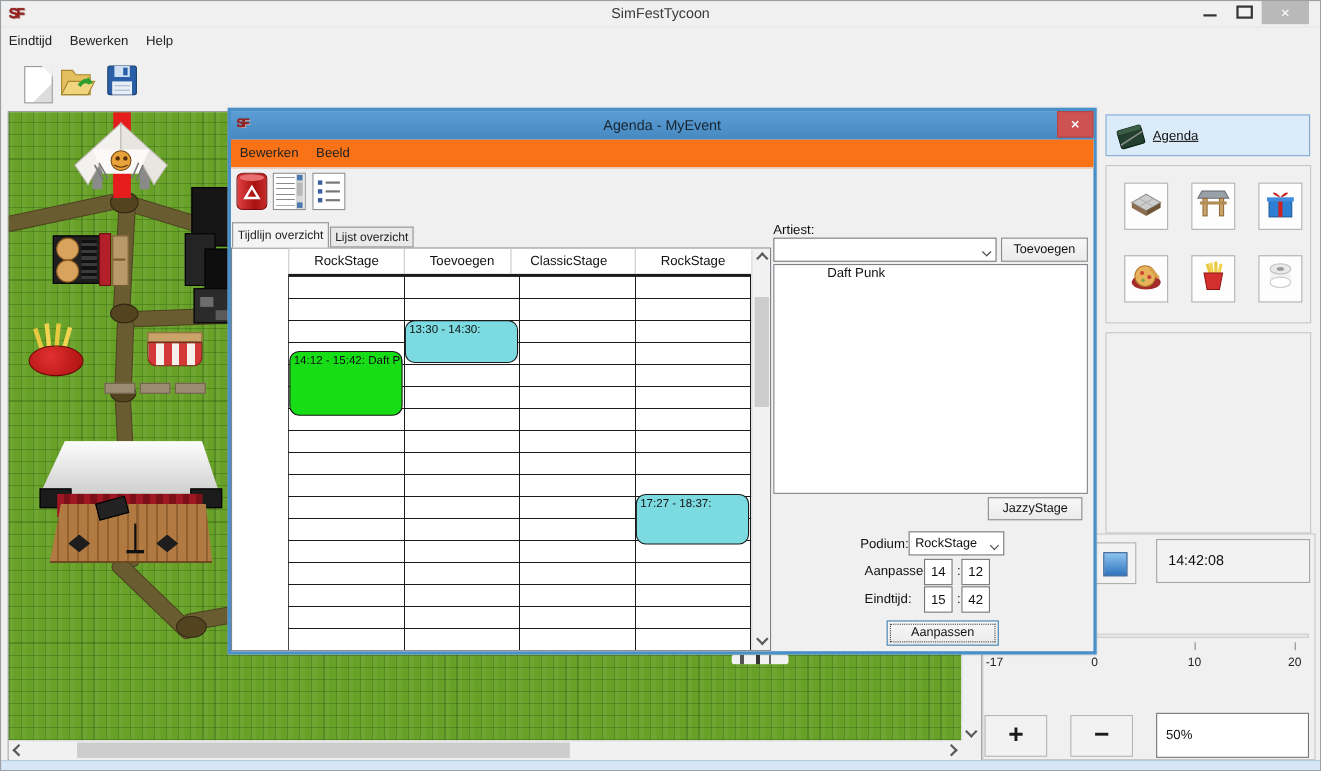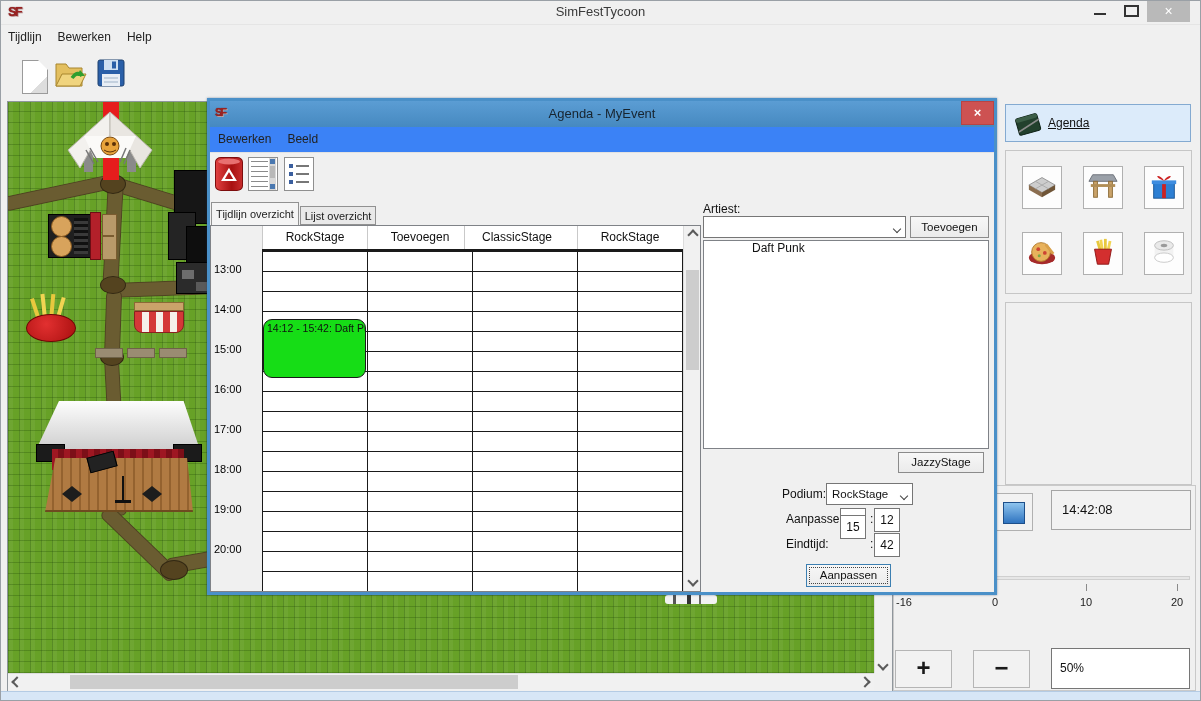--- a/index.html
+++ b/index.html
@@ -45,21 +45,21 @@
   .chev.left{transform:rotate(135deg);} .chev.right{transform:rotate(-45deg);}
   .chev.small{width:5px;height:5px;border-width:1.5px;border-color:#444;}
 
   
   .dialog{left:207px;top:98px;width:790px;height:497px;box-sizing:border-box;
     border:3px solid #4a90c8;background:#f0f0f0;z-index:50;box-shadow:0 0 2px rgba(30,60,100,.5);}
   .dlg-titlebar{left:0;top:0;width:784px;height:26px;background:linear-gradient(180deg,#5b9dd4,#4689c0);}
   .dlg-title{left:0;top:0;width:784px;height:26px;line-height:26px;text-align:center;font-size:13px;color:#17242f;}
   .dlg-close{left:751px;top:0;width:33px;height:24px;background:#cd5252;border:1px solid #b84444;box-sizing:border-box;
     color:#fff;text-align:center;line-height:22px;font-size:13px;font-weight:bold;}
-  .dlg-menubar{left:0;top:26px;width:784px;height:25px;background:#3b82f6;border-bottom:1px solid #e2e2e2;}
+  .dlg-menubar{left:0;top:26px;width:784px;height:25px;background:#f97316;border-bottom:1px solid #e2e2e2;}
   .dlg-toolbar-btn{top:56px;width:30px;height:34px;}
   .trash{background:linear-gradient(90deg,#e04040,#a81111 60%,#c62b2b);border-radius:6px/5px;border:1px solid #7d0d0d;}
   .mini-doc{background:#fff;border:1px solid #8f8f8f;}
 
   .tab{box-sizing:border-box;border:1px solid #919191;font-size:11px;text-align:center;color:#222;}
   .tab.active{background:#f4f4f4;border-bottom:none;z-index:3;}
   .tab.inactive{background:#e9e9e9;}
 
   .pane{left:0;top:124px;width:491px;height:367px;box-sizing:border-box;border:1px solid #7f8287;background:#fff;overflow:hidden;}
   .gutter{left:0;top:0;width:51px;height:365px;background:#f0f0f0;}
@@ -104,21 +104,21 @@
   <div class="abs app-title">SimFestTycoon</div>
   <div class="abs win-btn" style="left:1086px;width:28px;">
     <span class="abs" style="left:8px;top:13px;width:12px;border-bottom:2px solid #333;"></span>
   </div>
   <div class="abs win-btn" style="left:1116px;width:28px;">
     <span class="abs" style="left:8px;top:5px;width:11px;height:8px;border:2px solid #333;"></span>
   </div>
   <div class="abs win-btn" style="left:1147px;width:43px;background:#b9b9b9;color:#fff;line-height:22px;font-size:14px;">×</div>
 </div>
 
-<div class="abs menubar" id="main-menubar"><div class="menu-item" style="position: relative; display: inline-block;">Tijdlijn</div><div class="menu-item" style="position: relative; display: inline-block;">Bewerken</div><div class="menu-item" style="position: relative; display: inline-block;">Help</div></div>
+<div class="abs menubar" id="main-menubar"><div class="menu-item" style="position: relative; display: inline-block;">Eindtijd</div><div class="menu-item" style="position: relative; display: inline-block;">Bewerken</div><div class="menu-item" style="position: relative; display: inline-block;">Help</div></div>
 
 <div class="abs main-toolbar">
   <div class="abs tool-btn" style="left:8px;">
     <div class="abs icon-page"></div>
   </div>
   <div class="abs tool-btn" style="left:50px;">
     <svg class="abs" style="left:2px;top:2px;" width="36" height="36" viewBox="0 0 36 36">
       <path d="M4 8 h10 l3 4 h13 v18 h-26 z" fill="#e3bf5f" stroke="#a8862f"></path>
       <path d="M4 30 l6 -12 h24 l-6 12 z" fill="#f0d47e" stroke="#a8862f"></path>
       <path d="M20 22 q6 -8 10 -2" stroke="#2f9e2f" stroke-width="3.5" fill="none"></path>
@@ -363,47 +363,39 @@
       <div class="abs" style="left:11px;top:15px;width:13px;height:2px;background:#777;"></div>
       <div class="abs" style="left:4px;top:22px;width:4px;height:4px;background:#3b5f9e;"></div>
       <div class="abs" style="left:11px;top:23px;width:13px;height:2px;background:#777;"></div>
     </div>
   </div>
 
   <div class="abs tab active" style="left:1px;top:101px;width:88px;height:23px;line-height:22px;">Tijdlijn overzicht</div>
   <div class="abs tab inactive" style="left:90px;top:105px;width:76px;height:19px;line-height:18px;">Lijst overzicht</div>
 
   <div class="abs pane" id="schedule-pane">
-    <div class="abs gutter" id="time-gutter">
-        <div class="abs hour-label" style="top: 37px;">13:00</div>
-        <div class="abs hour-label" style="top: 77px;">14:00</div>
-        <div class="abs hour-label" style="top: 117px;">15:00</div>
-        <div class="abs hour-label" style="top: 157px;">16:00</div>
-        <div class="abs hour-label" style="top: 197px;">17:00</div>
-        <div class="abs hour-label" style="top: 237px;">18:00</div>
-        <div class="abs hour-label" style="top: 277px;">19:00</div>
-        <div class="abs hour-label" style="top: 317px;">20:00</div>
-      </div>
     <div class="abs sched-header" id="schedule-header">
         <div class="hcell" style="left: 0px;">RockStage</div>
         <div class="hcell" style="left: 105px;">Toevoegen</div>
         <div class="hcell" style="left: 202px;">ClassicStage</div>
         <div class="hcell" style="left: 315px;">RockStage</div>
       </div>
     <div class="abs grid" id="schedule-grid"></div>
     <div class="abs pane-vscroll">
       <div class="abs sb-btn" style="left:1px;top:1px;width:15px;height:16px;">
           <span class="chev up"></span>
         </div>
       <div class="abs sb-thumb" style="left:2px;top:44px;width:13px;height:100px;"></div>
       <div class="abs sb-btn" style="left:1px;top:347px;width:15px;height:16px;">
           <span class="chev down"></span>
         </div>
     </div>
   <div class="event" style="left: 52px; top: 93px; height: 59px; background: rgb(22, 221, 22);">14:12 - 15:42: Daft Punk</div>
+      <div class="event" style="left: 157px; top: 65px; height: 39px; background: rgb(124, 219, 224);">13:30 - 14:30:</div>
+      <div class="event" style="left: 367px; top: 223px; height: 45.6667px; background: rgb(124, 219, 224);">17:27 - 18:37:</div>
     </div>
 
   <span class="abs label" style="left:493px;top:101px;">Artiest:</span>
   <div class="abs combo" style="left:493px;top:115px;width:203px;height:22px;">
     <span class="val"></span>
     <span class="arr chev small down"></span>
   </div>
   <div class="abs btn" style="left:700px;top:115px;width:79px;height:22px;line-height:20px;">Toevoegen</div>
   <div class="abs listbox" style="left:493px;top:139px;width:286px;height:209px;" id="artist-listbox">
       <div style="padding: 0 4px; margin-left: 44px;">Daft Punk</div>
@@ -415,30 +407,30 @@
     <span class="val">RockStage</span>
     <span class="arr chev small down"></span>
   </div>
 
   <span class="abs label" style="left:576px;top:411px;">Aanpassen:</span>
   <div class="abs tfield" style="left:630px;top:407px;width:26px;height:24px;line-height:22px;">14</div>
   <span class="abs label" style="left:660px;top:411px;">:</span>
   <div class="abs tfield" style="left:664px;top:407px;width:26px;height:24px;line-height:22px;">12</div>
 
   <span class="abs label" style="left:576px;top:436px;">Eindtijd:</span>
-  <div class="abs tfield" style="left:630px;top:414px;width:26px;height:24px;line-height:22px;">15</div>
+  <div class="abs tfield" style="left:630px;top:432px;width:26px;height:24px;line-height:22px;">15</div>
   <span class="abs label" style="left:660px;top:436px;">:</span>
   <div class="abs tfield" style="left:664px;top:432px;width:26px;height:24px;line-height:22px;">42</div>
 
-  <div class="abs btn" style="left:596px;top:463px;width:85px;height:23px;line-height:21px;border:1px solid #3c7fb1;outline:1px dotted #444;outline-offset:-4px;">Aanpassen</div>
+  <div class="abs btn" style="left:596px;top:463px;width:102px;height:23px;line-height:21px;border:1px solid #3c7fb1;outline:1px dotted #444;outline-offset:-4px;">Aanpassen</div>
 </div>
 
 <div class="abs statusbar"></div>
 <div class="abs frame"></div>
 
 <div class="abs tickmark" style="left: 904px; top: 584px;"></div>
-<div class="abs ticklabel" style="left: 889px; top: 596px;">-16</div>
+<div class="abs ticklabel" style="left: 889px; top: 596px;">-17</div>
 <div class="abs tickmark" style="left: 995px; top: 584px;"></div>
 <div class="abs ticklabel" style="left: 980px; top: 596px;">0</div>
 <div class="abs tickmark" style="left: 1086px; top: 584px;"></div>
 <div class="abs ticklabel" style="left: 1071px; top: 596px;">10</div>
 <div class="abs tickmark" style="left: 1177px; top: 584px;"></div>
 <div class="abs ticklabel" style="left: 1162px; top: 596px;">20</div>
 
 </body></html>

